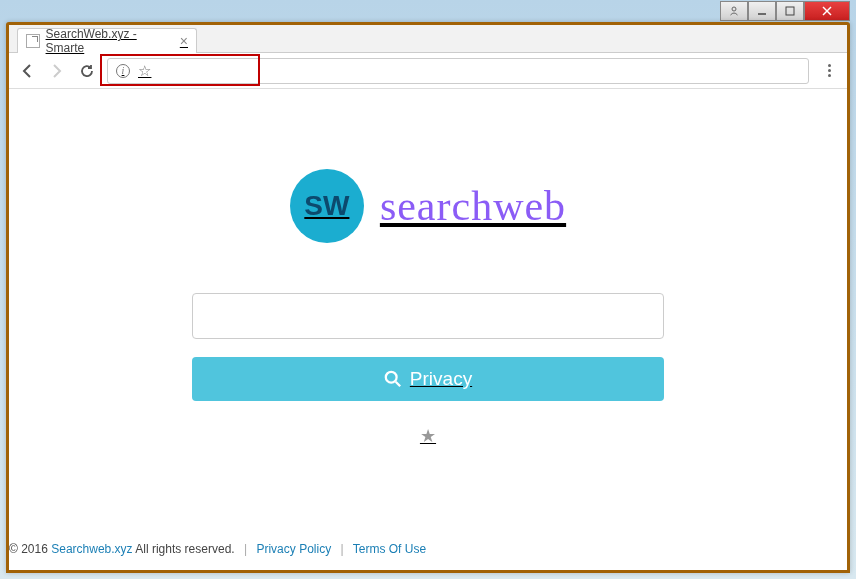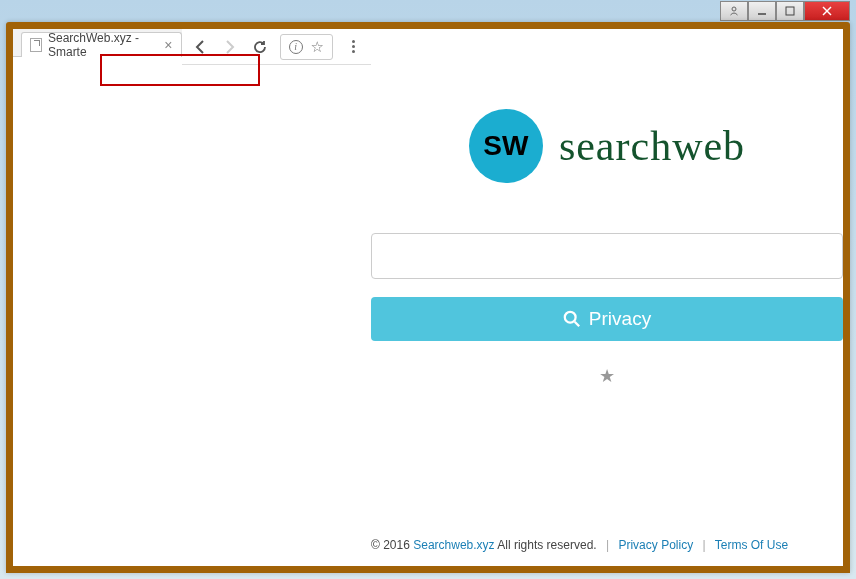--- a/index.html
+++ b/index.html
@@ -35,25 +35,26 @@
       width: 46px;
     }
     .win-btn svg { width: 10px; height: 10px; }
     .browser-window {
       position: absolute;
       top: 22px;
       left: 6px;
       right: 6px;
       bottom: 6px;
       background: #fff;
-      border: 7px solid #a16207;
+      border: 3px solid #a16207;
       border-radius: 3px 3px 0 0;
       display: flex;
-      flex-direction: row;
+      flex-direction: column;
       box-shadow: 0 0 5px rgba(0,0,0,0.2);
+      text-decoration: underline;
     }
     .tab-strip {
       height: 28px;
       background: #f2f2f2;
       display: flex;
       align-items: flex-end;
       padding-left: 8px;
       border-bottom: 1px solid #ccc;
     }
     .tab {
@@ -181,28 +182,28 @@
       margin-bottom: 50px;
     }
     .logo-circle {
       width: 74px;
       height: 74px;
       background: #1badd0;
       border-radius: 50%;
       display: flex;
       align-items: center;
       justify-content: center;
-      color: #000000;
+      color: #0c4a6e;
       font-weight: bold;
       font-size: 28px;
       font-family: Arial, sans-serif;
     }
     .logo-text {
       font-size: 42px;
-      color: #14532d;
+      color: #8b5cf6;
       font-family: Georgia, serif;
       letter-spacing: 1px;
     }
     .search-input {
       width: 472px;
       height: 46px;
       border: 1px solid #ccc;
       border-radius: 4px;
       padding: 0 12px;
       font-size: 16px;

